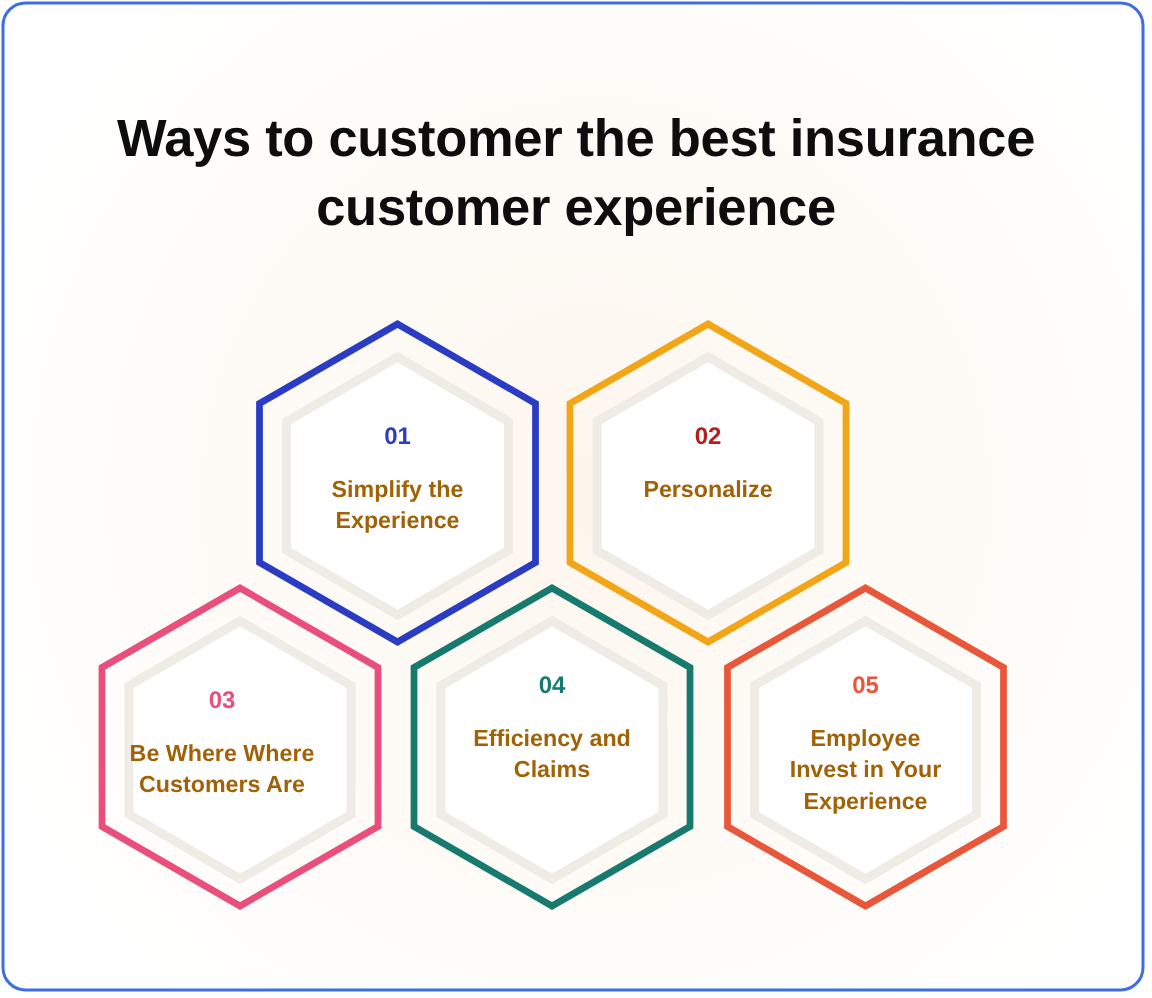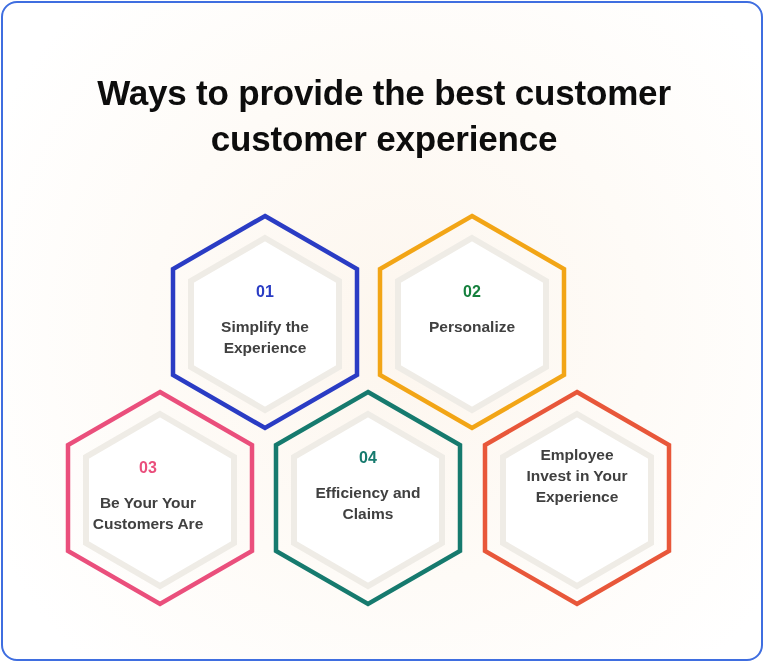--- a/index.html
+++ b/index.html
@@ -16,29 +16,29 @@
   .title {
     position: absolute; left: 0; top: 70px; width: 768px; text-align: center;
     font-size: 35px; font-weight: 700; color: #0d0d0d; line-height: 46px; letter-spacing: -0.2px;
   }
   .title span { display: block; }
   svg.hexes { position: absolute; left: 0; top: 0; }
   .hex-text {
     position: absolute; width: 150px; text-align: center; transform: translateX(-50%);
   }
   .hex-num { font-size: 16px; font-weight: 700; line-height: 28px; margin-bottom: 10px; }
-  .hex-label { font-size: 15.5px; font-weight: 700; color: #404040; line-height: 21px; }
+  .hex-label { font-size: 15.5px; font-weight: 700; color: #a16207; line-height: 21px; }
 </style>
 </head>
 <body>
 
 <div class="frame"></div>
 
 <div class="title">
-  <span>Ways to provide the best customer</span>
+  <span>Ways to customer the best insurance</span>
   <span>customer experience</span>
 </div>
 
 <svg class="hexes" width="768" height="665" id="hexsvg">
     <g>
       <polygon points="265,238 339,281 339,367 265,410 191,367 191,281" fill="#ffffff" stroke="#efece6" stroke-width="6"></polygon>
       <polygon points="265,216 357,269 357,375 265,428 173,375 173,269" fill="none" stroke="#2a3cc4" stroke-width="4.5" stroke-linejoin="miter"></polygon>
     </g>
     <g>
       <polygon points="472,238 546,281 546,367 472,410 398,367 398,281" fill="#ffffff" stroke="#efece6" stroke-width="6"></polygon>
@@ -60,39 +60,40 @@
 
 <div id="hex-texts">
     <div class="hex-text" style="left: 265px; top: 278px;">
       <div class="hex-num" style="color: rgb(42, 60, 196);">01</div>
       <div class="hex-label">
         <div>Simplify the</div>
         <div>Experience</div>
       </div>
     </div>
     <div class="hex-text" style="left: 472px; top: 278px;">
-      <div class="hex-num" style="color: #15803d;">02</div>
+      <div class="hex-num" style="color: #b91c1c;">02</div>
       <div class="hex-label">
         <div>Personalize</div>
       </div>
     </div>
     <div class="hex-text" style="left: 148px; top: 454px;">
       <div class="hex-num" style="color: rgb(234, 79, 124);">03</div>
       <div class="hex-label">
-        <div>Be Your Your</div>
+        <div>Be Where Where</div>
         <div>Customers Are</div>
       </div>
     </div>
     <div class="hex-text" style="left: 368px; top: 444px;">
       <div class="hex-num" style="color: rgb(22, 122, 110);">04</div>
       <div class="hex-label">
         <div>Efficiency and</div>
         <div>Claims</div>
       </div>
     </div>
     <div class="hex-text" style="left: 577px; top: 443.5px;">
+      <div class="hex-num" style="color: rgb(232, 87, 58);">05</div>
       <div class="hex-label">
         <div>Employee</div>
         <div>Invest in Your</div>
         <div>Experience</div>
       </div>
     </div>
   </div>
 
 </body></html>

